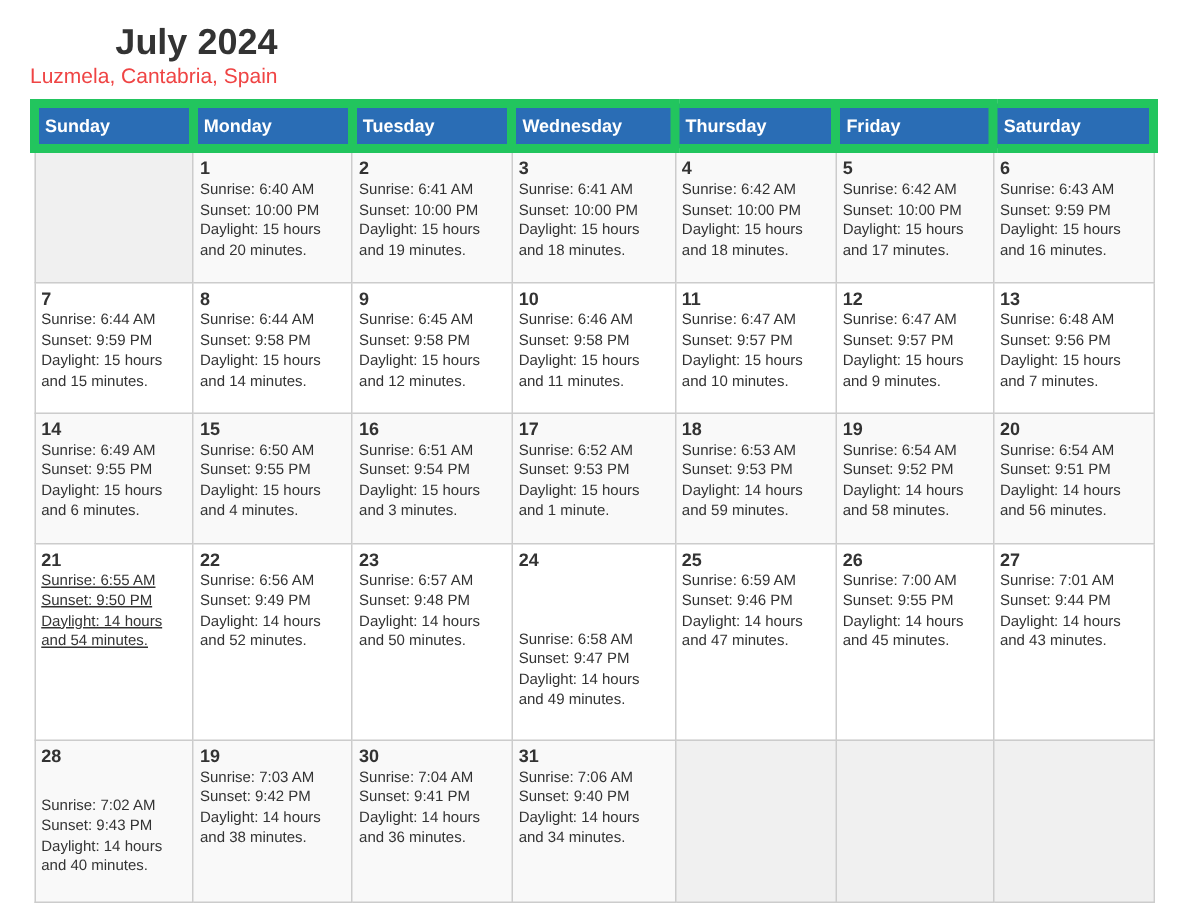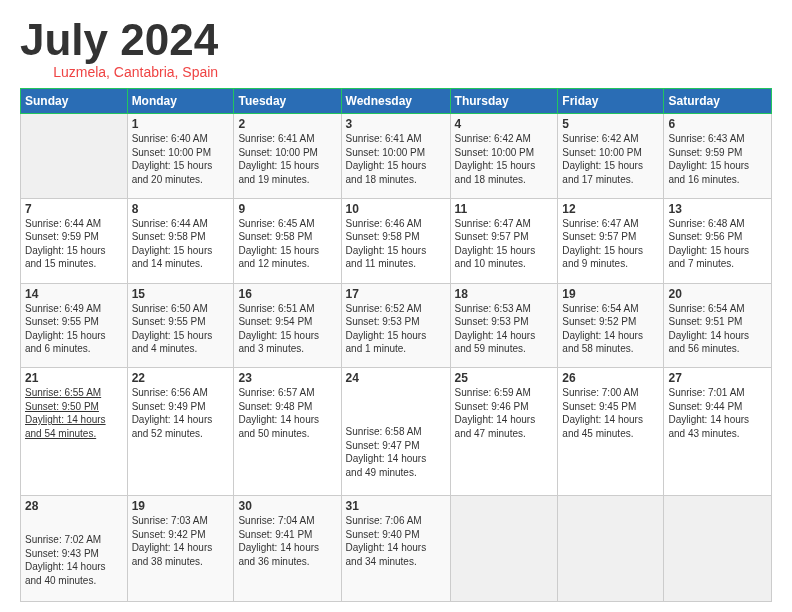--- a/index.html
+++ b/index.html
@@ -44,21 +44,21 @@
     }
     .logo-icon {
       width: 24px;
       height: 28px;
       margin-left: 3px;
     }
     .title-area {
       text-align: right;
     }
     .month-title {
-      font-size: 44px;
+      font-size: 24px;
       font-weight: bold;
       color: #333;
       line-height: 1.1;
     }
     .location {
       font-size: 14px;
       color: #ef4444;
     }
     .calendar {
       flex: 1;
@@ -66,21 +66,21 @@
       width: 100%;
       font-size: 10.5px;
     }
     .calendar thead tr th {
       background: #2a6db5;
       color: #fff;
       padding: 5px 4px;
       text-align: left;
       font-size: 12px;
       font-weight: bold;
-      border: 1px solid #22c55e;
+      border: 6px solid #22c55e;
     }
     .calendar tbody tr td {
       border: 1px solid #ccc;
       vertical-align: top;
       padding: 3px 4px;
       width: 113px;
       min-height: 80px;
       background: #fff;
     }
     .calendar tbody tr:nth-child(odd) td {
@@ -311,21 +311,21 @@
           <td>
             <span class="day-num">25</span>
             <div class="day-info" style="white-space: pre-line;">Sunrise: 6:59 AM
 Sunset: 9:46 PM
 Daylight: 14 hours
 and 47 minutes.</div>
           </td>
           <td>
             <span class="day-num">26</span>
             <div class="day-info" style="white-space: pre-line;">Sunrise: 7:00 AM
-Sunset: 9:45 PM
+Sunset: 9:55 PM
 Daylight: 14 hours
 and 45 minutes.</div>
           </td>
           <td>
             <span class="day-num">27</span>
             <div class="day-info" style="white-space: pre-line;">Sunrise: 7:01 AM
 Sunset: 9:44 PM
 Daylight: 14 hours
 and 43 minutes.</div>
           </td>

